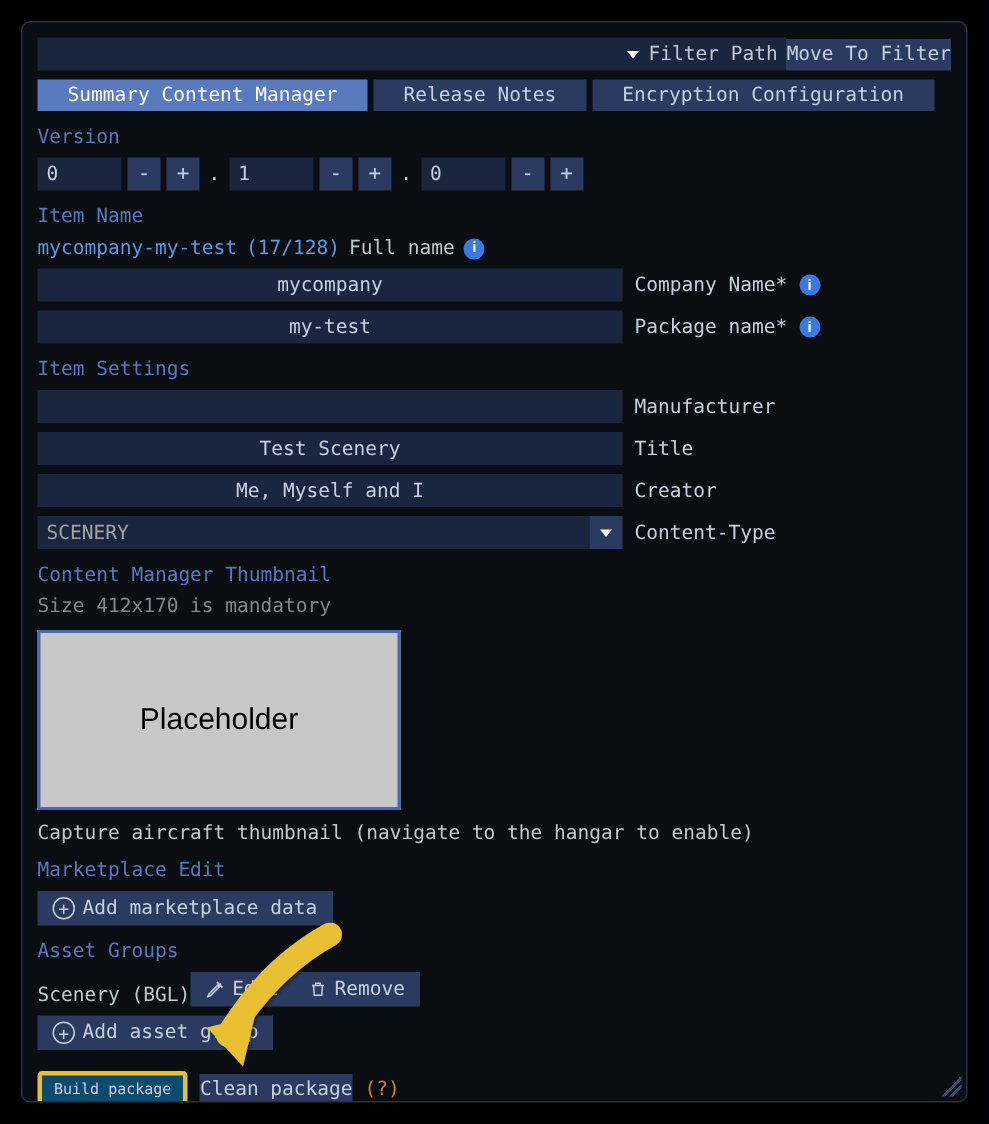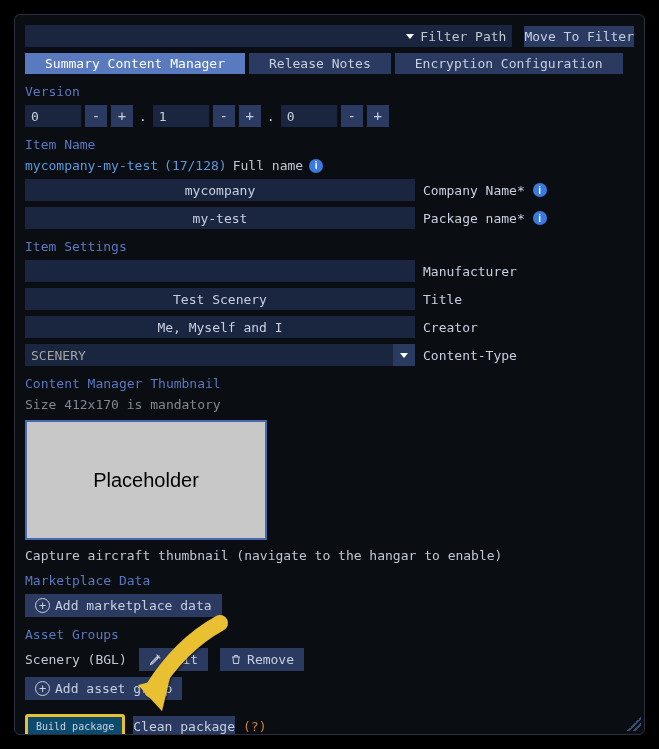--- a/index.html
+++ b/index.html
@@ -43,21 +43,21 @@
     font-size: 14px;
     cursor: pointer;
   }
   .body {
     padding: 10px 10px 14px 10px;
     display: flex;
     flex-direction: column;
     gap: 6px;
     flex: 1;
   }
-  .row { display: flex; gap: 12px; align-items: center; }
+  .row { display: flex; gap: 0; align-items: flex-end; }
   .filter-row .filter-drop {
     flex: 1;
     background: #1a2540;
     height: 22px;
     display: flex;
     align-items: center;
     justify-content: flex-end;
     padding: 0 6px;
     gap: 6px;
   }
@@ -312,21 +312,21 @@
           </div>
       </div>
       <span class="field-label">Content-Type</span>
     </div>
 
     <div class="section-label">Content Manager Thumbnail</div>
     <div class="hint-text">Size 412x170 is mandatory</div>
     <div class="thumb-box">Placeholder</div>
     <div>Capture aircraft thumbnail (navigate to the hangar to enable)</div>
 
-    <div class="section-label">Marketplace Data</div>
+    <div class="section-label">Marketplace Edit</div>
     <div>
       <button class="icon-btn">
         <span class="plus-circle">+</span>
         <span>Add marketplace data</span>
       </button>
     </div>
 
     <div class="section-label">Asset Groups</div>
     <div class="row">
       <span>Scenery (BGL)</span>

